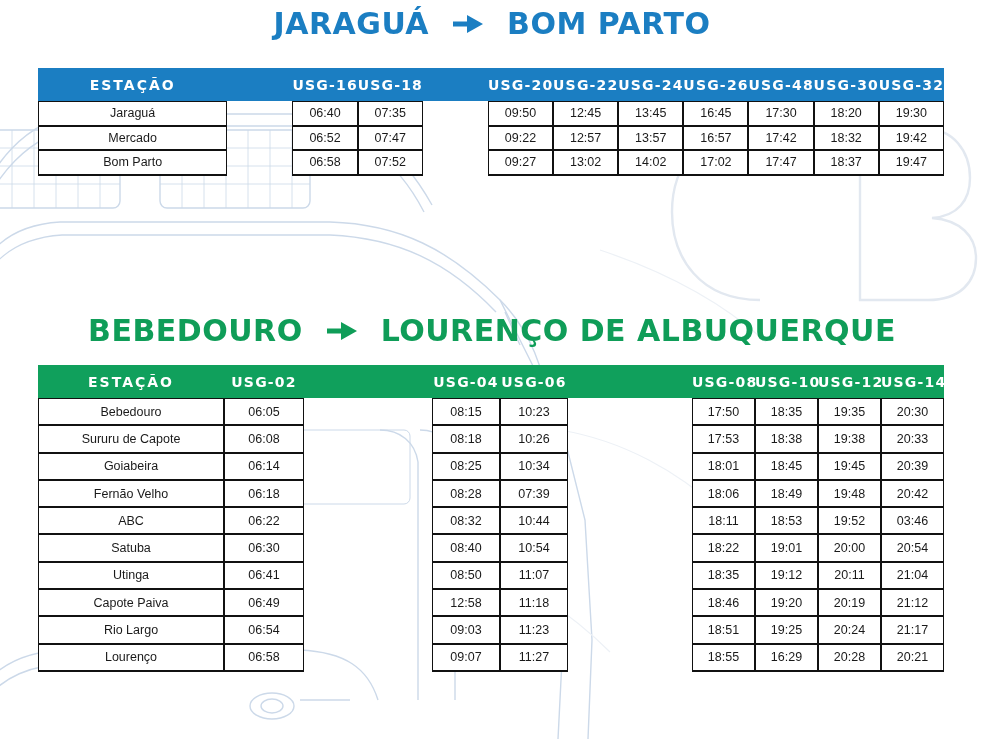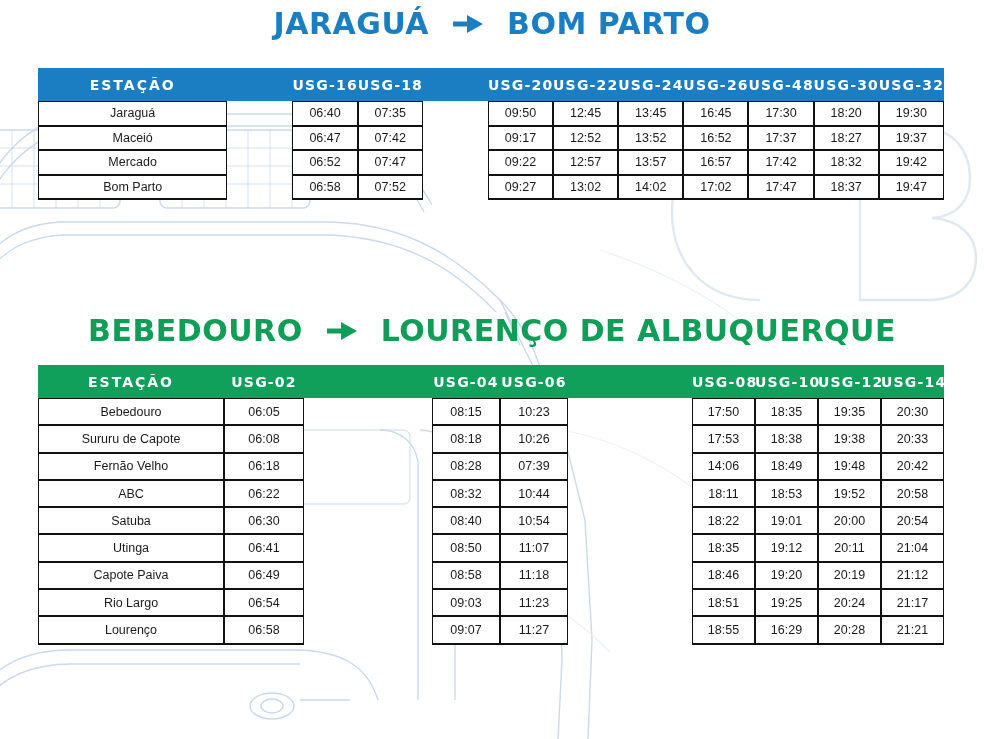--- a/index.html
+++ b/index.html
@@ -216,34 +216,20 @@
             <td class="gap"></td>
             <td class="filled time-cell">09:50</td>
             <td class="filled time-cell">12:45</td>
             <td class="filled time-cell">13:45</td>
             <td class="filled time-cell">16:45</td>
             <td class="filled time-cell">17:30</td>
             <td class="filled time-cell">18:20</td>
             <td class="filled time-cell">19:30</td>
           </tr>
           <tr>
-            <td class="filled station-cell">Maceió</td>
-            <td class="gap"></td>
-            <td class="filled time-cell">06:47</td>
-            <td class="filled time-cell">07:42</td>
-            <td class="gap"></td>
-            <td class="filled time-cell">09:17</td>
-            <td class="filled time-cell">12:52</td>
-            <td class="filled time-cell">13:52</td>
-            <td class="filled time-cell">16:52</td>
-            <td class="filled time-cell">17:37</td>
-            <td class="filled time-cell">18:27</td>
-            <td class="filled time-cell">19:37</td>
-          </tr>
-          <tr>
             <td class="filled station-cell">Mercado</td>
             <td class="gap"></td>
             <td class="filled time-cell">06:52</td>
             <td class="filled time-cell">07:47</td>
             <td class="gap"></td>
             <td class="filled time-cell">09:22</td>
             <td class="filled time-cell">12:57</td>
             <td class="filled time-cell">13:57</td>
             <td class="filled time-cell">16:57</td>
             <td class="filled time-cell">17:42</td>
@@ -324,42 +310,54 @@
             <td class="gap"></td>
             <td class="filled time-cell">08:18</td>
             <td class="filled time-cell">10:26</td>
             <td class="gap"></td>
             <td class="filled time-cell">17:53</td>
             <td class="filled time-cell">18:38</td>
             <td class="filled time-cell">19:38</td>
             <td class="filled time-cell">20:33</td>
           </tr>
           <tr>
+            <td class="filled station-cell">Goiabeira</td>
+            <td class="filled time-cell">06:14</td>
+            <td class="gap"></td>
+            <td class="filled time-cell">08:25</td>
+            <td class="filled time-cell">10:34</td>
+            <td class="gap"></td>
+            <td class="filled time-cell">18:01</td>
+            <td class="filled time-cell">18:45</td>
+            <td class="filled time-cell">19:45</td>
+            <td class="filled time-cell">20:39</td>
+          </tr>
+          <tr>
             <td class="filled station-cell">Fernão Velho</td>
             <td class="filled time-cell">06:18</td>
             <td class="gap"></td>
             <td class="filled time-cell">08:28</td>
             <td class="filled time-cell">07:39</td>
             <td class="gap"></td>
-            <td class="filled time-cell">14:06</td>
+            <td class="filled time-cell">18:06</td>
             <td class="filled time-cell">18:49</td>
             <td class="filled time-cell">19:48</td>
             <td class="filled time-cell">20:42</td>
           </tr>
           <tr>
             <td class="filled station-cell">ABC</td>
             <td class="filled time-cell">06:22</td>
             <td class="gap"></td>
             <td class="filled time-cell">08:32</td>
             <td class="filled time-cell">10:44</td>
             <td class="gap"></td>
             <td class="filled time-cell">18:11</td>
             <td class="filled time-cell">18:53</td>
             <td class="filled time-cell">19:52</td>
-            <td class="filled time-cell">20:58</td>
+            <td class="filled time-cell">03:46</td>
           </tr>
           <tr>
             <td class="filled station-cell">Satuba</td>
             <td class="filled time-cell">06:30</td>
             <td class="gap"></td>
             <td class="filled time-cell">08:40</td>
             <td class="filled time-cell">10:54</td>
             <td class="gap"></td>
             <td class="filled time-cell">18:22</td>
             <td class="filled time-cell">19:01</td>
@@ -375,21 +373,21 @@
             <td class="gap"></td>
             <td class="filled time-cell">18:35</td>
             <td class="filled time-cell">19:12</td>
             <td class="filled time-cell">20:11</td>
             <td class="filled time-cell">21:04</td>
           </tr>
           <tr>
             <td class="filled station-cell">Capote Paiva</td>
             <td class="filled time-cell">06:49</td>
             <td class="gap"></td>
-            <td class="filled time-cell">08:58</td>
+            <td class="filled time-cell">12:58</td>
             <td class="filled time-cell">11:18</td>
             <td class="gap"></td>
             <td class="filled time-cell">18:46</td>
             <td class="filled time-cell">19:20</td>
             <td class="filled time-cell">20:19</td>
             <td class="filled time-cell">21:12</td>
           </tr>
           <tr>
             <td class="filled station-cell">Rio Largo</td>
             <td class="filled time-cell">06:54</td>
@@ -405,19 +403,19 @@
           <tr>
             <td class="filled station-cell">Lourenço</td>
             <td class="filled time-cell">06:58</td>
             <td class="gap"></td>
             <td class="filled time-cell">09:07</td>
             <td class="filled time-cell">11:27</td>
             <td class="gap"></td>
             <td class="filled time-cell">18:55</td>
             <td class="filled time-cell">16:29</td>
             <td class="filled time-cell">20:28</td>
-            <td class="filled time-cell">21:21</td>
+            <td class="filled time-cell">20:21</td>
           </tr>
         </tbody>
     </table>
   </div>
 
 </div>
 
 </body></html>

